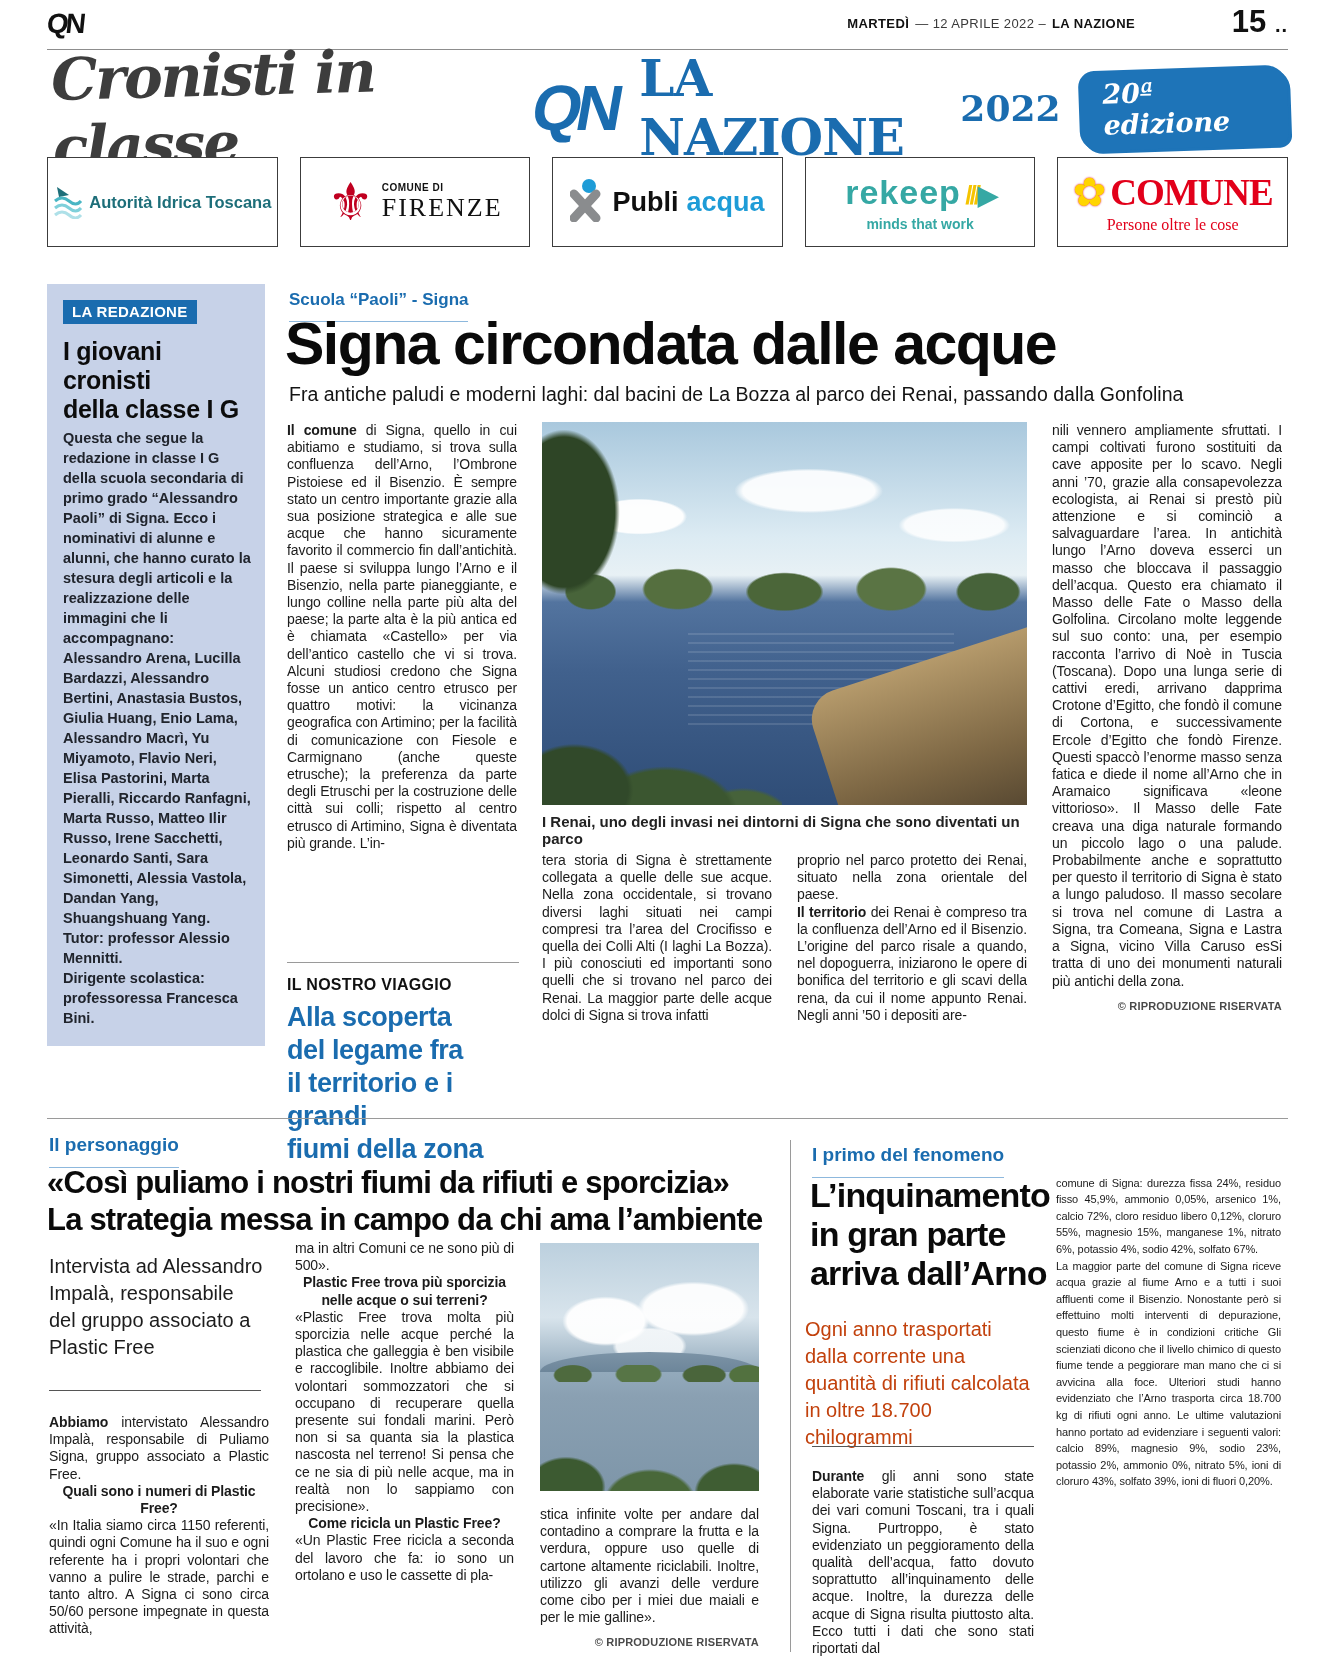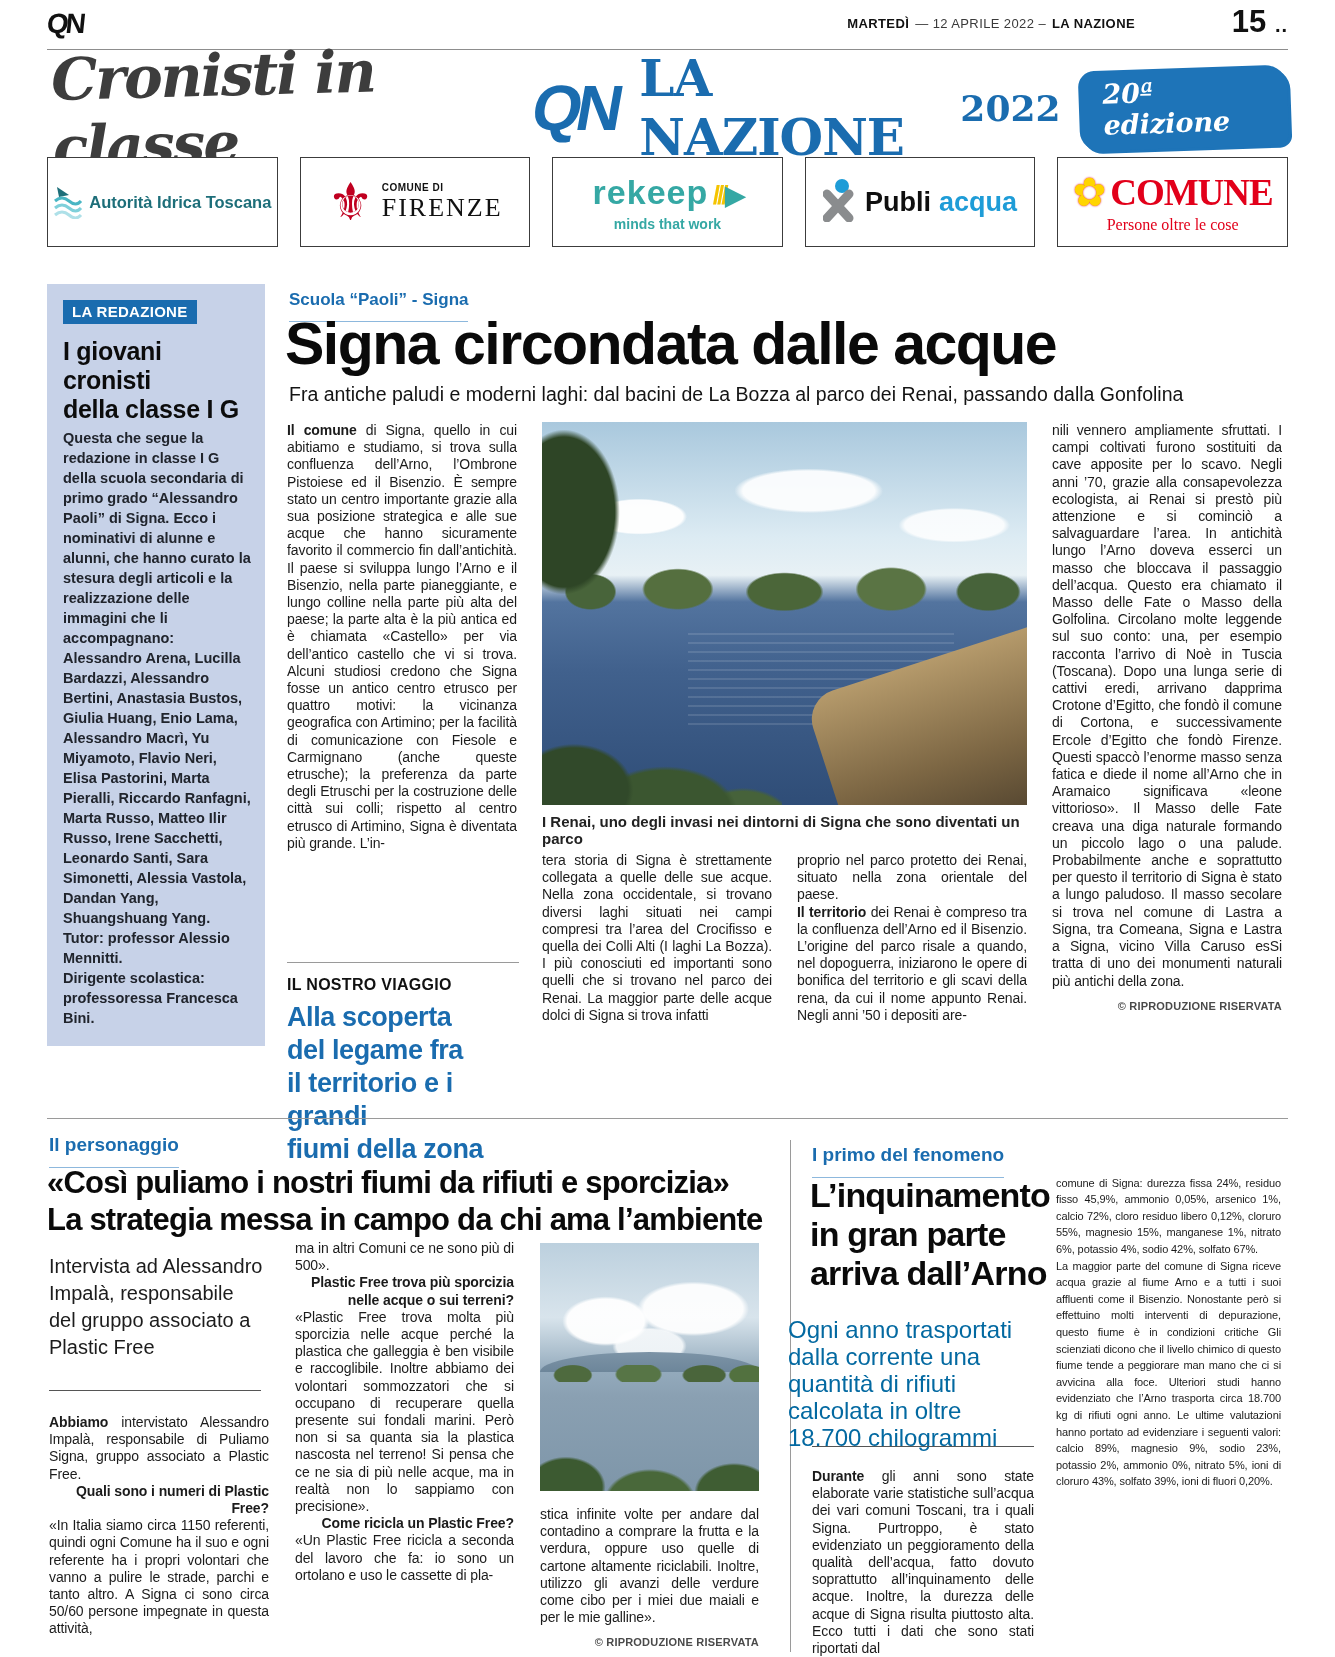--- a/index.html
+++ b/index.html
@@ -58,21 +58,21 @@
   .sidebar-body { margin-top:4px; font-size:14.5px; line-height:20px; font-weight:600; color:#20242c; }
 
   
   .kicker { position:absolute; color:#1a6caf; font-weight:700; border-bottom:1.5px solid #8db8dd; padding-bottom:11px; }
   .main-kicker { left:289px; top:290px; font-size:17px; }
   .main-headline { position:absolute; left:285px; top:310px; width:1000px; font-size:59px; font-weight:900; letter-spacing:-1.5px; color:#0a0a0a; }
   .main-subtitle { position:absolute; left:289px; top:383px; width:990px; font-size:19.5px; font-weight:400; color:#141414; }
 
   .body-col { position:absolute; font-size:14px; line-height:17.2px; text-align:justify; color:#1b1b1b; letter-spacing:-.1px; }
   .body-col p { margin:0; }
-  .body-col .q { font-weight:800; text-align:right; }
+  .body-col .q { font-weight:800; text-align:center; }
   .lead { font-weight:800; }
   .col1 { left:287px; top:422px; width:230px; }
   .col2 { left:542px; top:852px; width:230px; }
   .col3 { left:797px; top:852px; width:230px; }
   .col4 { left:1052px; top:422px; width:230px; }
   .copyright { display:block; margin-top:8px; text-align:right; font-size:11px; font-weight:700; color:#4a4a4a; letter-spacing:.2px; }
 
   .photo1 { position:absolute; left:542px; top:422px; width:485px; height:383px; overflow:hidden; background:linear-gradient(to bottom,#a9c8dd 0%,#dcebf3 30%,#e8f1f5 40%,#53749f 47%,#41618d 65%,#2f4d77 100%); }
   .ph { position:absolute; }
   .p1-clouds { left:0; top:0; width:100%; height:45%;
@@ -130,21 +130,21 @@
       radial-gradient(30px 16px at 95% 60%, #52713f 0 60%, transparent 66%); }
   .p2-shrub { left:-10px; bottom:-26px; width:240px; height:100px;
     background:
       radial-gradient(60px 46px at 15% 70%, #3c5a31 0 60%, transparent 66%),
       radial-gradient(70px 50px at 50% 85%, #49683a 0 60%, transparent 66%),
       radial-gradient(60px 44px at 85% 75%, #3f5d33 0 60%, transparent 66%); }
 
   
   .data-kicker { left:812px; top:1144px; font-size:19px; font-weight:600; }
   .data-headline { position:absolute; left:810px; top:1176px; width:250px; font-size:34px; line-height:39px; font-weight:900; letter-spacing:-.8px; color:#0a0a0a; }
-  .data-standfirst { position:absolute; left:788px; top:1316px; width:228px; font-size:24px; line-height:27px; color:#0369a1; }
+  .data-standfirst { position:absolute; left:805px; top:1316px; width:228px; font-size:20px; line-height:27px; color:#c2410c; }
   .data-rule { position:absolute; left:812px; top:1446px; width:222px; border-top:1px solid #555; }
   .data-col1 { left:812px; top:1468px; width:222px; }
   .data-col2 { left:1056px; top:1158px; width:225px; font-size:11px; line-height:16.6px; }
 </style>
 </head>
 <body>
 
 <div class="page">
 
   <div class="hdr-logo">QN</div>
@@ -179,37 +179,37 @@
     <div class="sp-box">
       <div class="sp-fi">
         <span class="giglio-icon">⚜</span>
         <span class="sp-fi-text">
           <div class="t1">COMUNE DI</div>
           <div class="t2">FIRENZE</div>
         </span>
       </div>
     </div>
     <div class="sp-box">
-      <div class="sp-rk">
-        <div><span class="name">rekeep</span>
-        <span class="wing-icon"><span>///</span><span class="tip">▶</span></span></div>
-        <div class="tag">minds that work</div>
-      </div>
-    </div>
-    <div class="sp-box">
       <div class="sp-pa">
         <span><svg width="34" height="44" viewBox="0 0 34 44">
               <circle cx="19" cy="8" r="7" fill="#1e9cd7"></circle>
               <path d="M4 16 L26 40 M26 16 L4 40" stroke="#8a8c8e" stroke-width="9" stroke-linecap="round"></path>
             </svg></span>
         <span class="publi">Publi</span>
           <span class="acqua">acqua</span>
       </div>
     </div>
     <div class="sp-box">
+      <div class="sp-rk">
+        <div><span class="name">rekeep</span>
+        <span class="wing-icon"><span>///</span><span class="tip">▶</span></span></div>
+        <div class="tag">minds that work</div>
+      </div>
+    </div>
+    <div class="sp-box">
       <div class="sp-cn">
         <div class="row">
           <span class="flower-icon">✿</span>
           <span class="name">COMUNE</span>
         </div>
         <div class="tag">Persone oltre le cose</div>
       </div>
     </div>
   </div>
 

